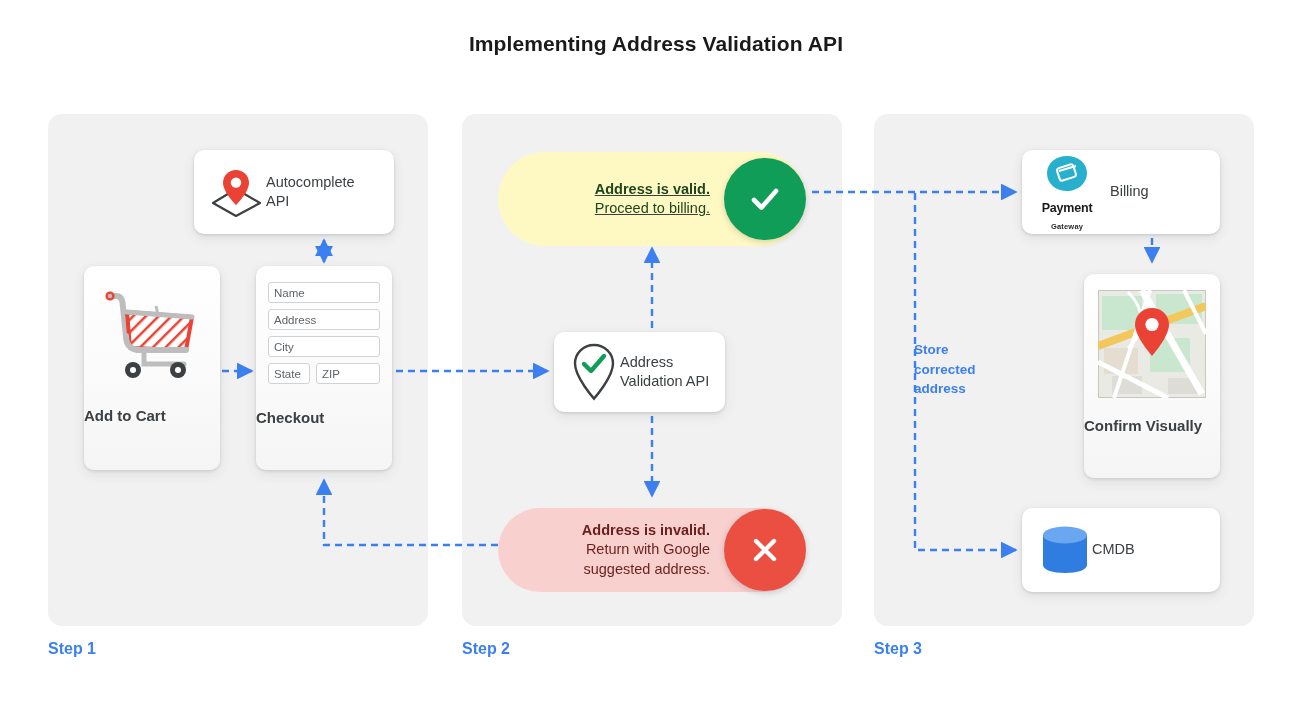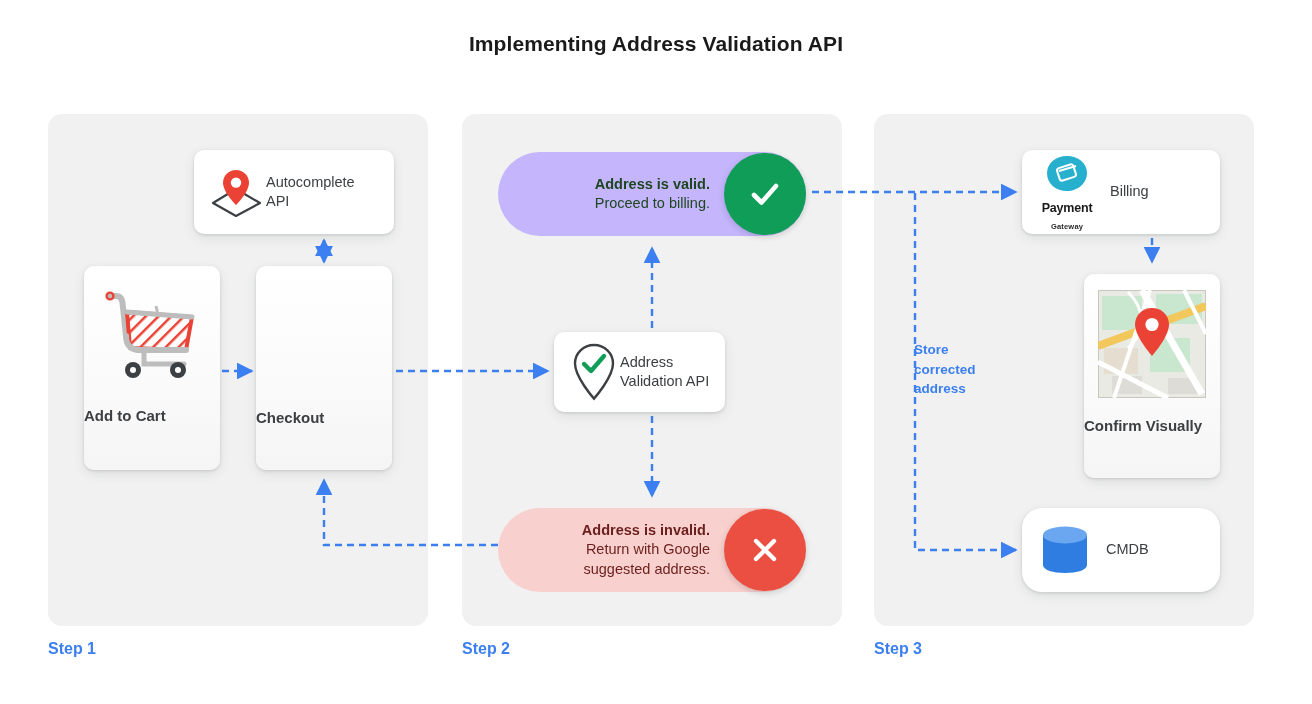--- a/index.html
+++ b/index.html
@@ -75,21 +75,21 @@
     display:flex;align-items:center;gap:10px;padding:0 12px;
   }
   #card-confirm{
     left:1084px;top:266px;width:136px;height:204px;
     display:flex;flex-direction:column;align-items:center;padding-top:16px;
     background:linear-gradient(180deg,#ffffff 0%,#fafafa 60%,#f5f5f5 100%);
     margin-top:8px;
   }
   #card-cmdb{
     left:1022px;top:508px;width:198px;height:84px;
-    display:flex;align-items:center;gap:14px;padding:0 16px;border-radius:20px;
+    display:flex;align-items:center;gap:0;padding:0 16px;
   }
 
   
   .form-fields{display:flex;flex-direction:column;gap:6px;width:112px;}
   .field{
     border:1px solid #cfd3d6;background:#fff;border-radius:3px;
     height:21px;line-height:21px;font-size:11.5px;color:#5f6368;
     padding-left:5px;box-sizing:border-box;
   }
   .field-row{display:flex;gap:6px;}
@@ -102,22 +102,23 @@
   }
   #card-addtocart .card-caption{bottom:44px;}
 
   
   .pill{
     position:absolute;border-radius:50px;
     display:flex;align-items:center;justify-content:flex-end;
     box-sizing:border-box;
   }
   #pill-valid{
-    left:498px;top:152px;width:308px;height:84px;
-    background:#c4b5fd;
+    left:498px;top:152px;width:308px;height:94px;
+    background:#fef9c3;
+    text-decoration:underline;
   }
   #pill-invalid{
     left:498px;top:508px;width:308px;height:84px;
     background:#f8d0ce;
   }
   .pill-text{
     text-align:right;font-size:14.5px;line-height:1.33;padding-right:14px;
   }
   #pill-valid .pill-text{color:#1e4620;}
   #pill-invalid .pill-text{color:#6b1f1c;}
@@ -211,20 +212,29 @@
       <circle cx="33" cy="86" r="8" fill="#3c4043"></circle>
         <circle cx="33" cy="86" r="3" fill="#ffffff"></circle>
       <circle cx="78" cy="86" r="8" fill="#3c4043"></circle>
         <circle cx="78" cy="86" r="3" fill="#ffffff"></circle>
     </svg>
   </span>
   <span class="card-caption">Add to Cart</span>
 </div>
 
 <div class="card" id="card-checkout">
+  <div class="form-fields">
+    <div class="field">Name</div>
+    <div class="field">Address</div>
+    <div class="field">City</div>
+    <div class="field-row">
+      <div class="field state">State</div>
+      <div class="field zip">ZIP</div>
+    </div>
+  </div>
   <span class="card-caption">Checkout</span>
 </div>
 
 <div class="pill" id="pill-valid">
   <div class="pill-text">
     <b>Address is valid.</b>
     <span>Proceed to billing.</span>
   </div>
   <div class="pill-badge">
     <svg width="40" height="40" viewBox="0 0 40 40">

